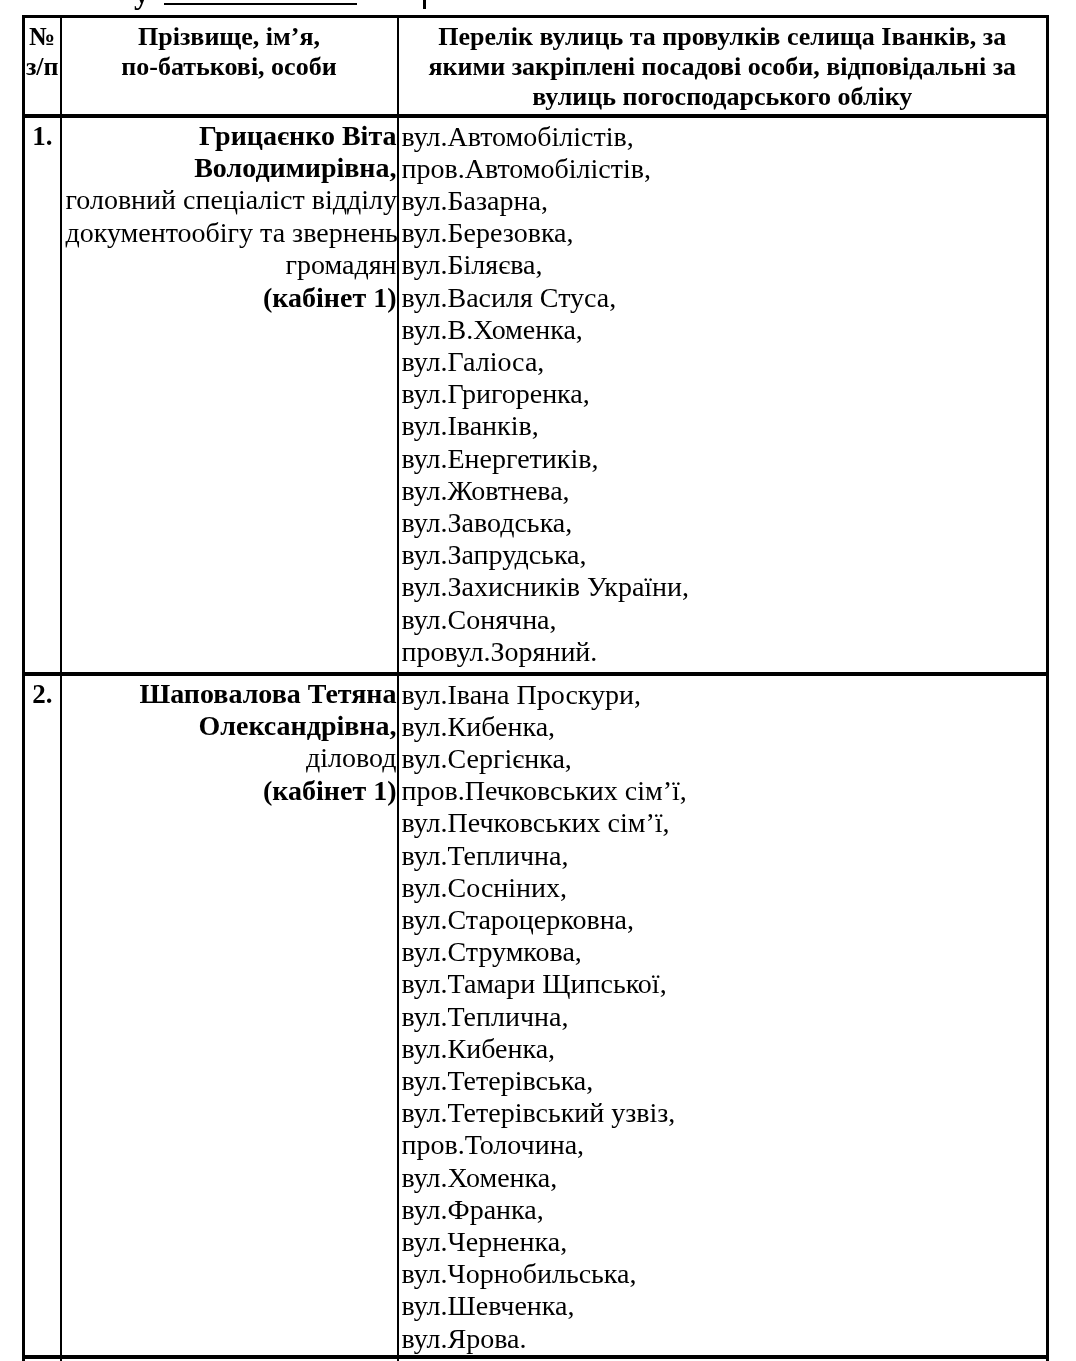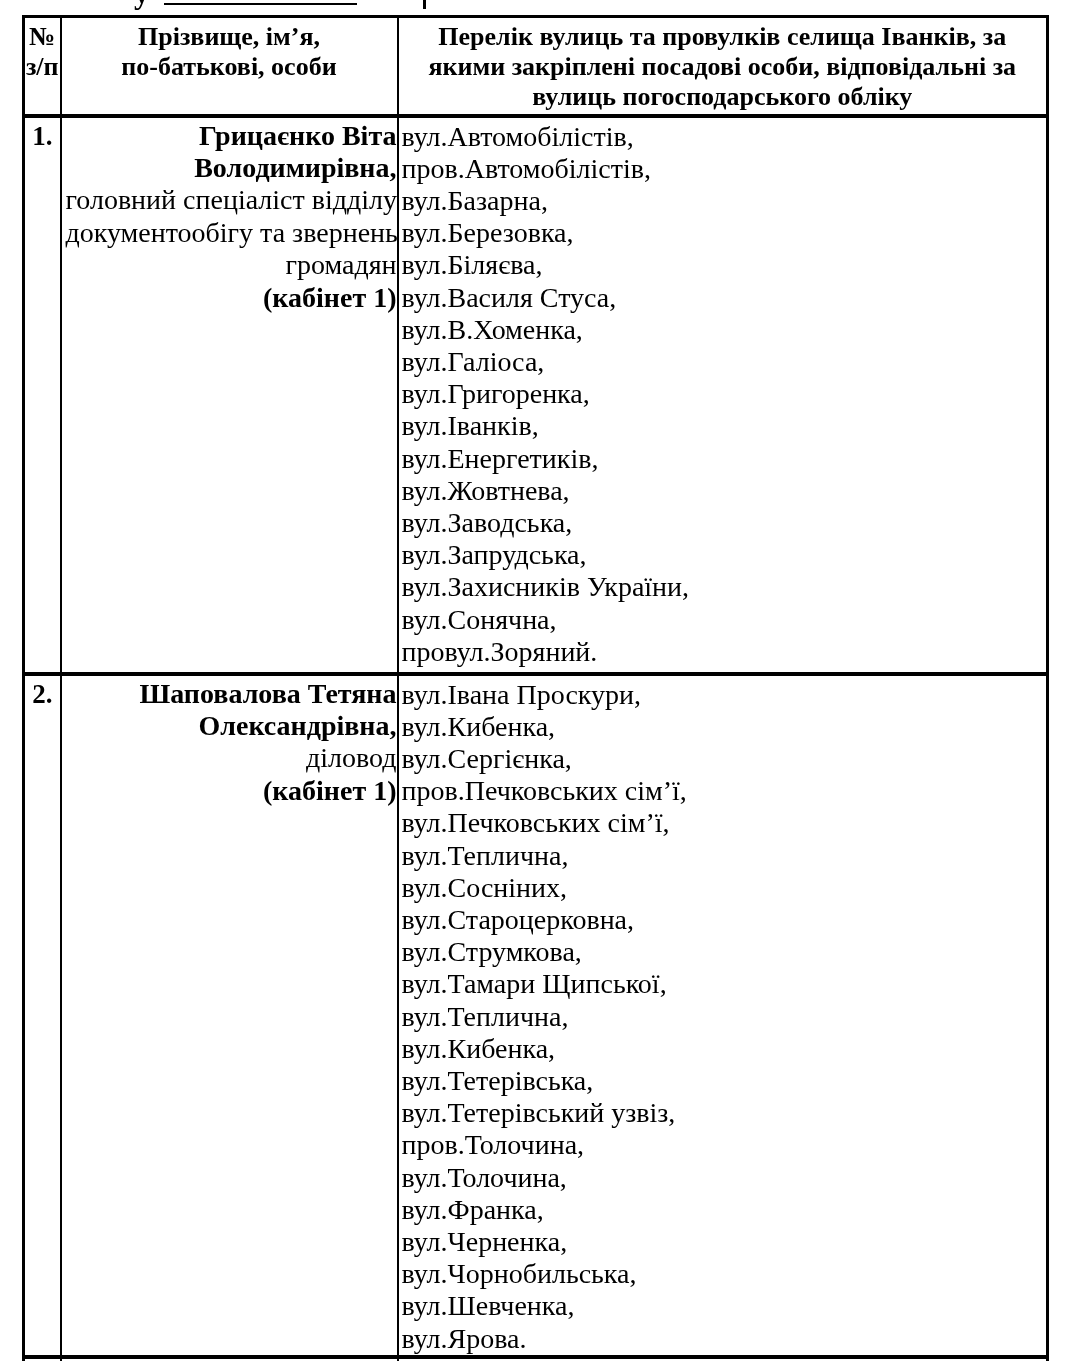--- a/index.html
+++ b/index.html
@@ -214,21 +214,21 @@
               <div>вул.Теплична,</div>
               <div>вул.Сосніних,</div>
               <div>вул.Староцерковна,</div>
               <div>вул.Струмкова,</div>
               <div>вул.Тамари Щипської,</div>
               <div>вул.Теплична,</div>
               <div>вул.Кибенка,</div>
               <div>вул.Тетерівська,</div>
               <div>вул.Тетерівський узвіз,</div>
               <div>пров.Толочина,</div>
-              <div>вул.Толочина,</div>
+              <div>вул.Хоменка,</div>
               <div>вул.Франка,</div>
               <div>вул.Черненка,</div>
               <div>вул.Чорнобильська,</div>
               <div>вул.Шевченка,</div>
               <div>вул.Ярова.</div>
             </div>
         </td>
       </tr>
       <tr class="partial">
         <td class="num"></td>

